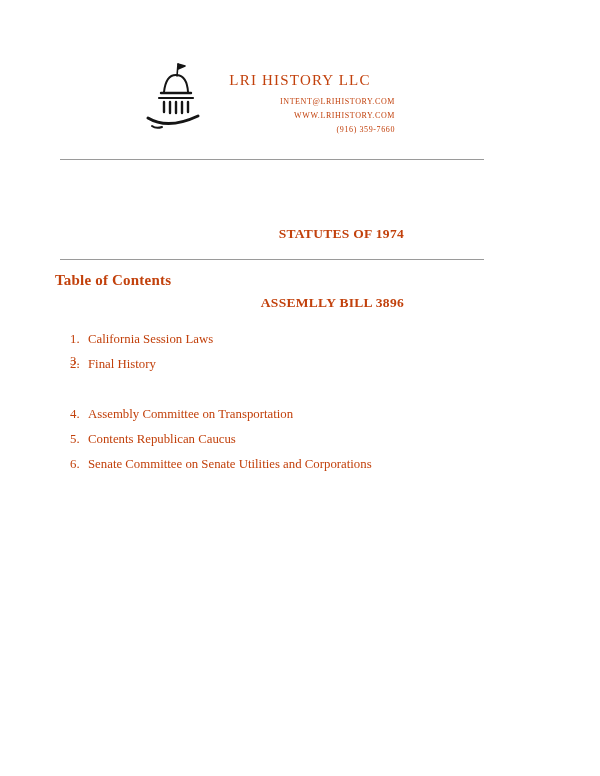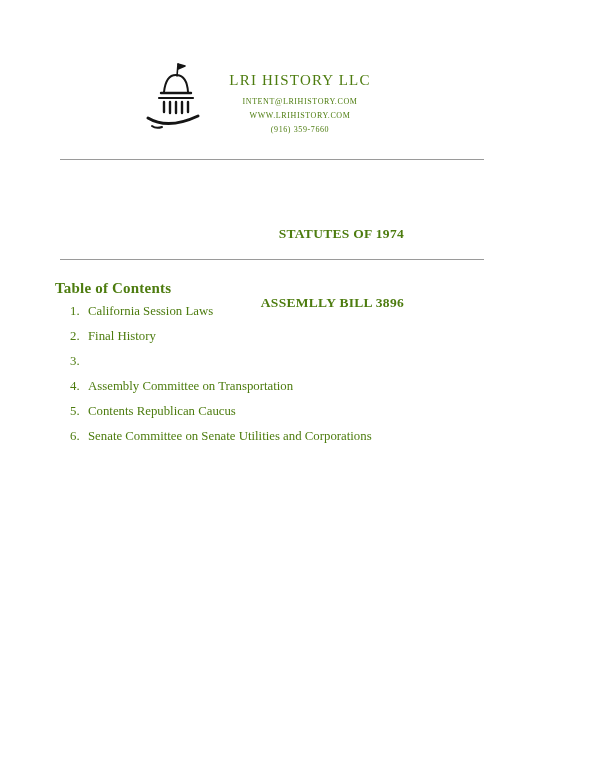--- a/index.html
+++ b/index.html
@@ -6,21 +6,21 @@
     margin: 0;
     padding: 0;
     background: #ffffff;
   }
   .page {
     position: relative;
     width: 484px;
     height: 776px;
     background: #ffffff;
     font-family: "Liberation Serif", serif;
-    color: #4d7c0f;
+    color: #c2410c;
     overflow: hidden;
   }
 
   
   .logo {
     position: absolute;
     left: 142px;
     top: 60px;
     width: 64px;
     height: 76px;
@@ -36,20 +36,21 @@
     font-size: 15px;
     letter-spacing: 1.2px;
     margin-bottom: 6px;
     white-space: nowrap;
   }
   .contact-line {
     font-size: 8px;
     letter-spacing: 0.6px;
     line-height: 14px;
     white-space: nowrap;
+    text-align: right;
   }
 
   
   .rule {
     position: absolute;
     left: 60px;
     width: 460px;
     border-top: 1px solid #9a9a9a;
     height: 0;
   }
@@ -67,21 +68,21 @@
     line-height: 23px;
     letter-spacing: 0.3px;
     white-space: pre;
     margin-left: 44px;
   }
 
   
   .toc-title {
     position: absolute;
     left: 55px;
-    top: 280px;
+    top: 272px;
     font-weight: bold;
     font-size: 15px;
     letter-spacing: 0.2px;
   }
   .toc-list {
     position: absolute;
     left: 70px;
     top: 304px;
     width: 460px;
   }
@@ -90,20 +91,21 @@
     align-items: baseline;
     height: 25px;
     font-size: 12.8px;
   }
   .toc-num {
     width: 18px;
     flex: 0 0 18px;
   }
   .toc-label {
     flex: 1;
+    margin-top: 28px;
   }
 </style>
 </head>
 <body>
 
 <div class="page">
 
   <div class="logo">
     <svg width="64" height="76" viewBox="0 0 64 76" fill="none" stroke="#151515" stroke-width="2" stroke-linecap="round" stroke-linejoin="round">
 

